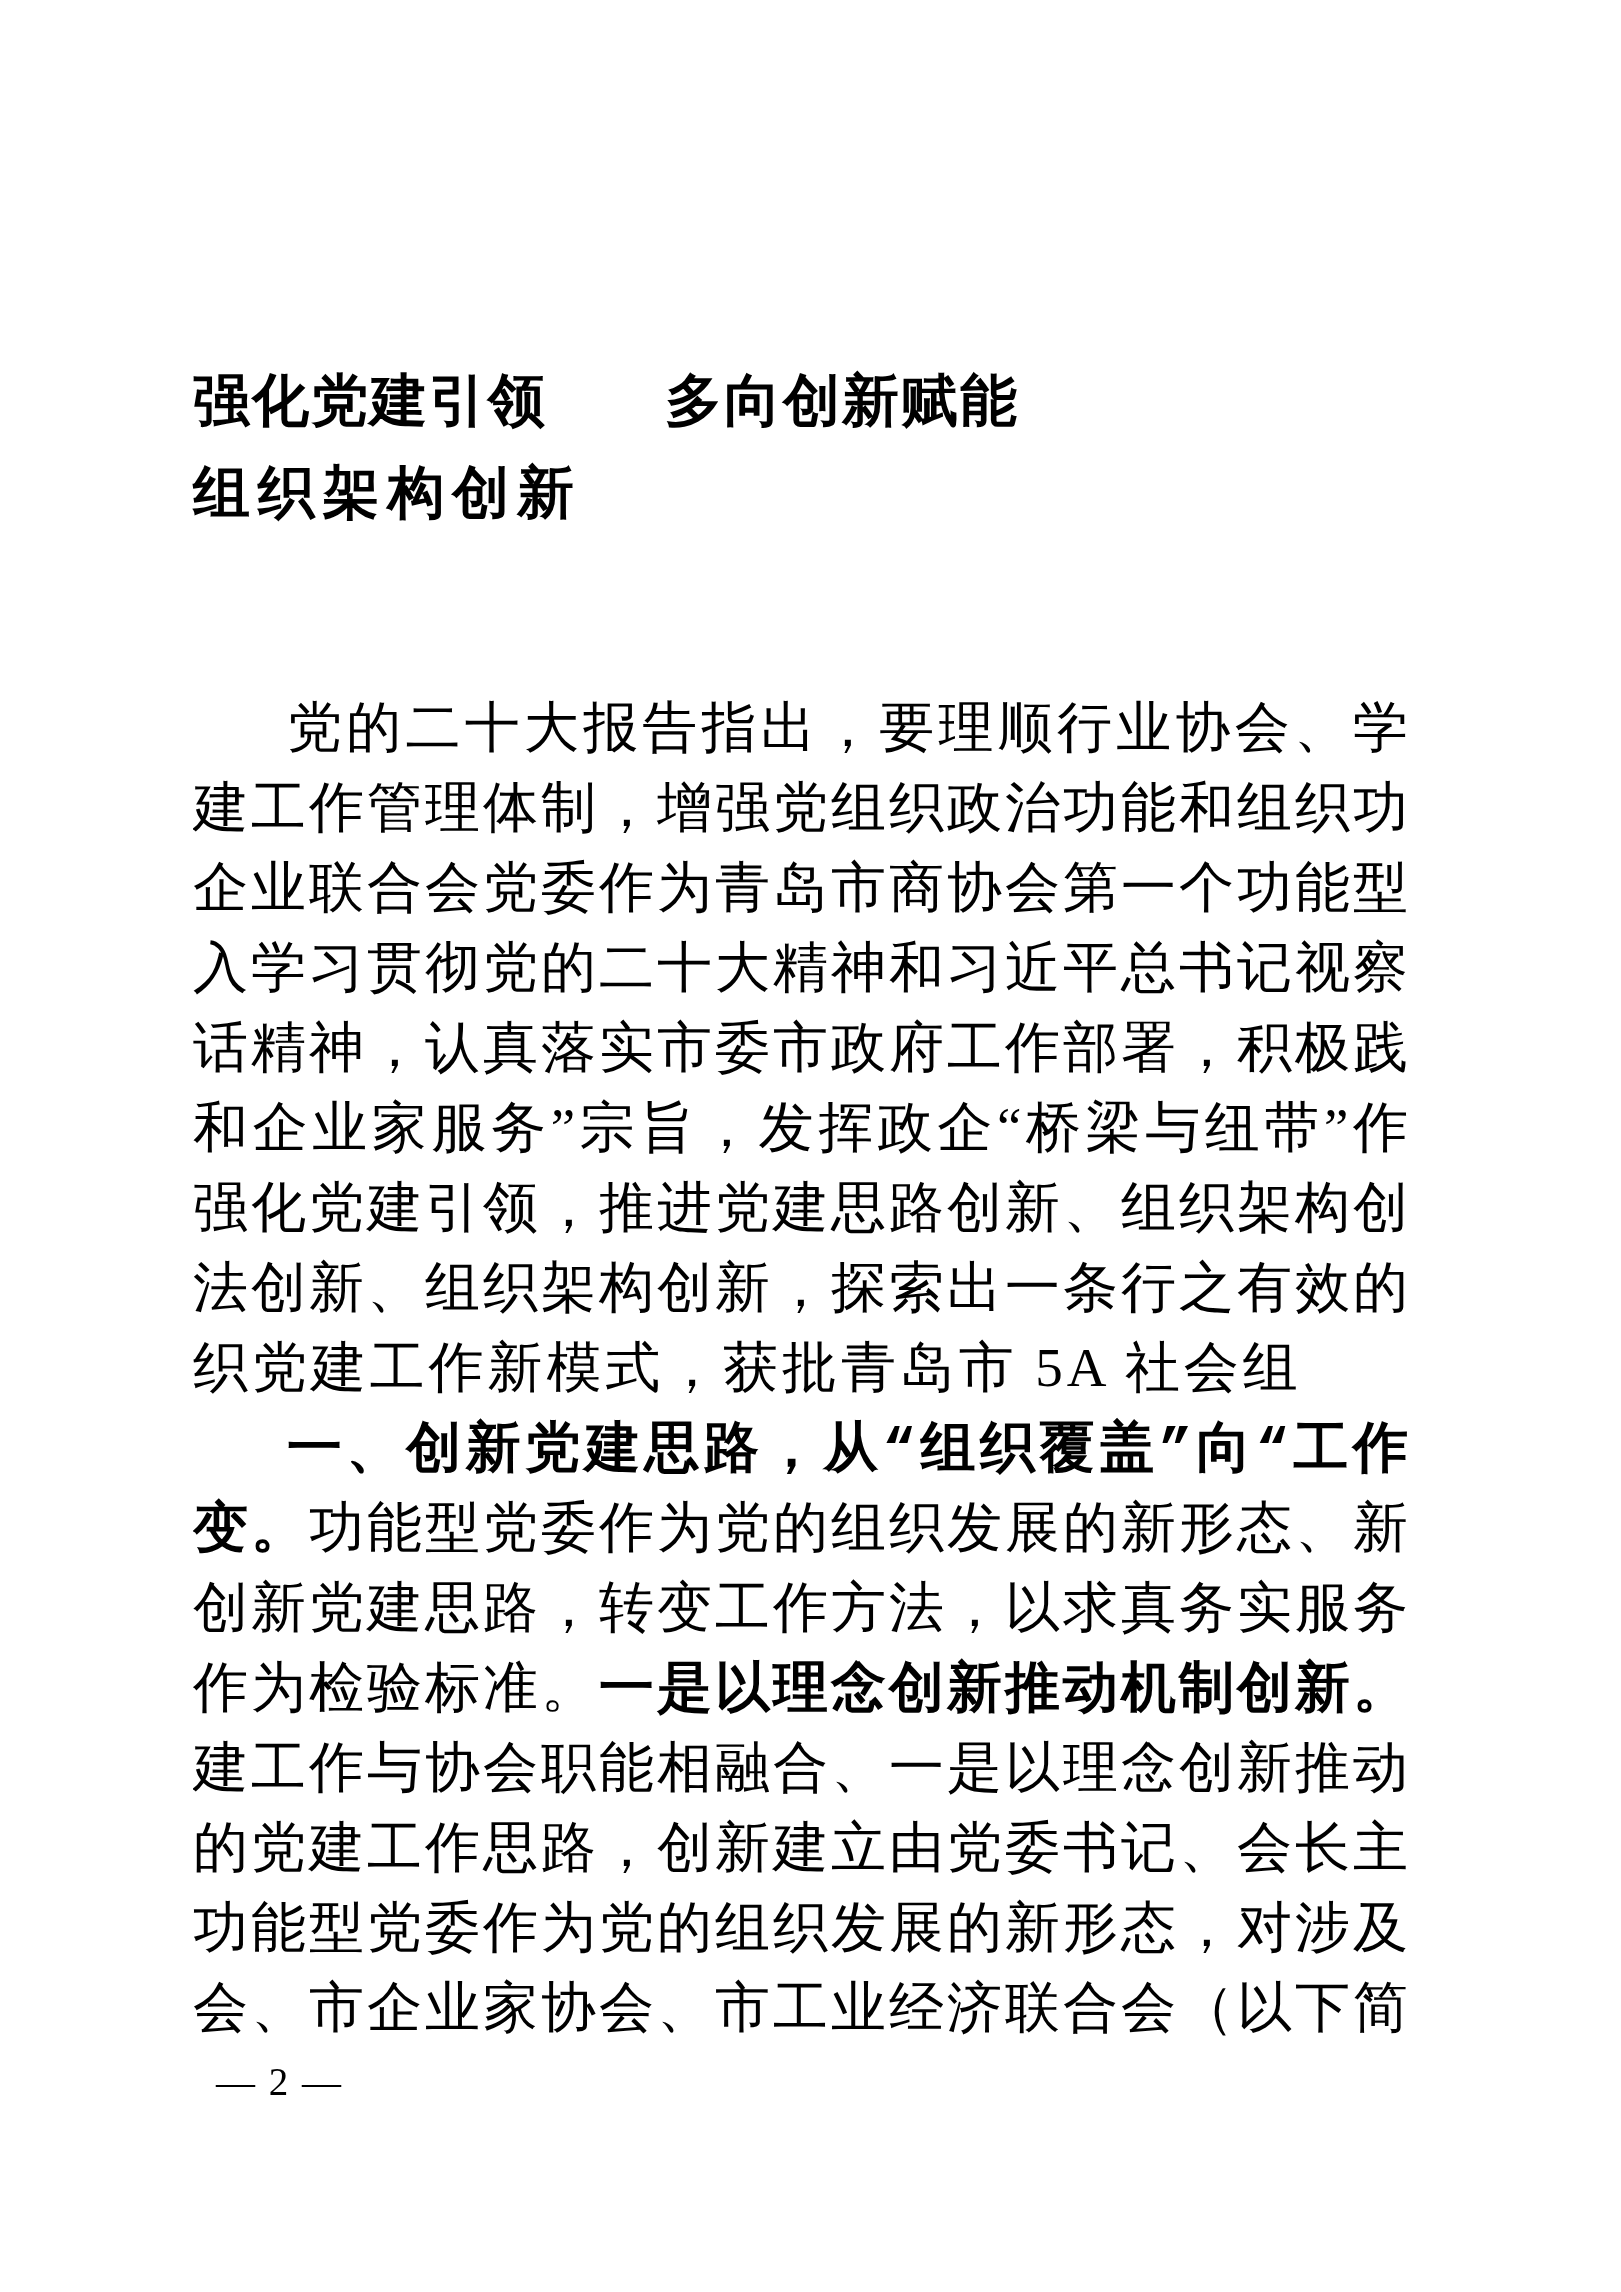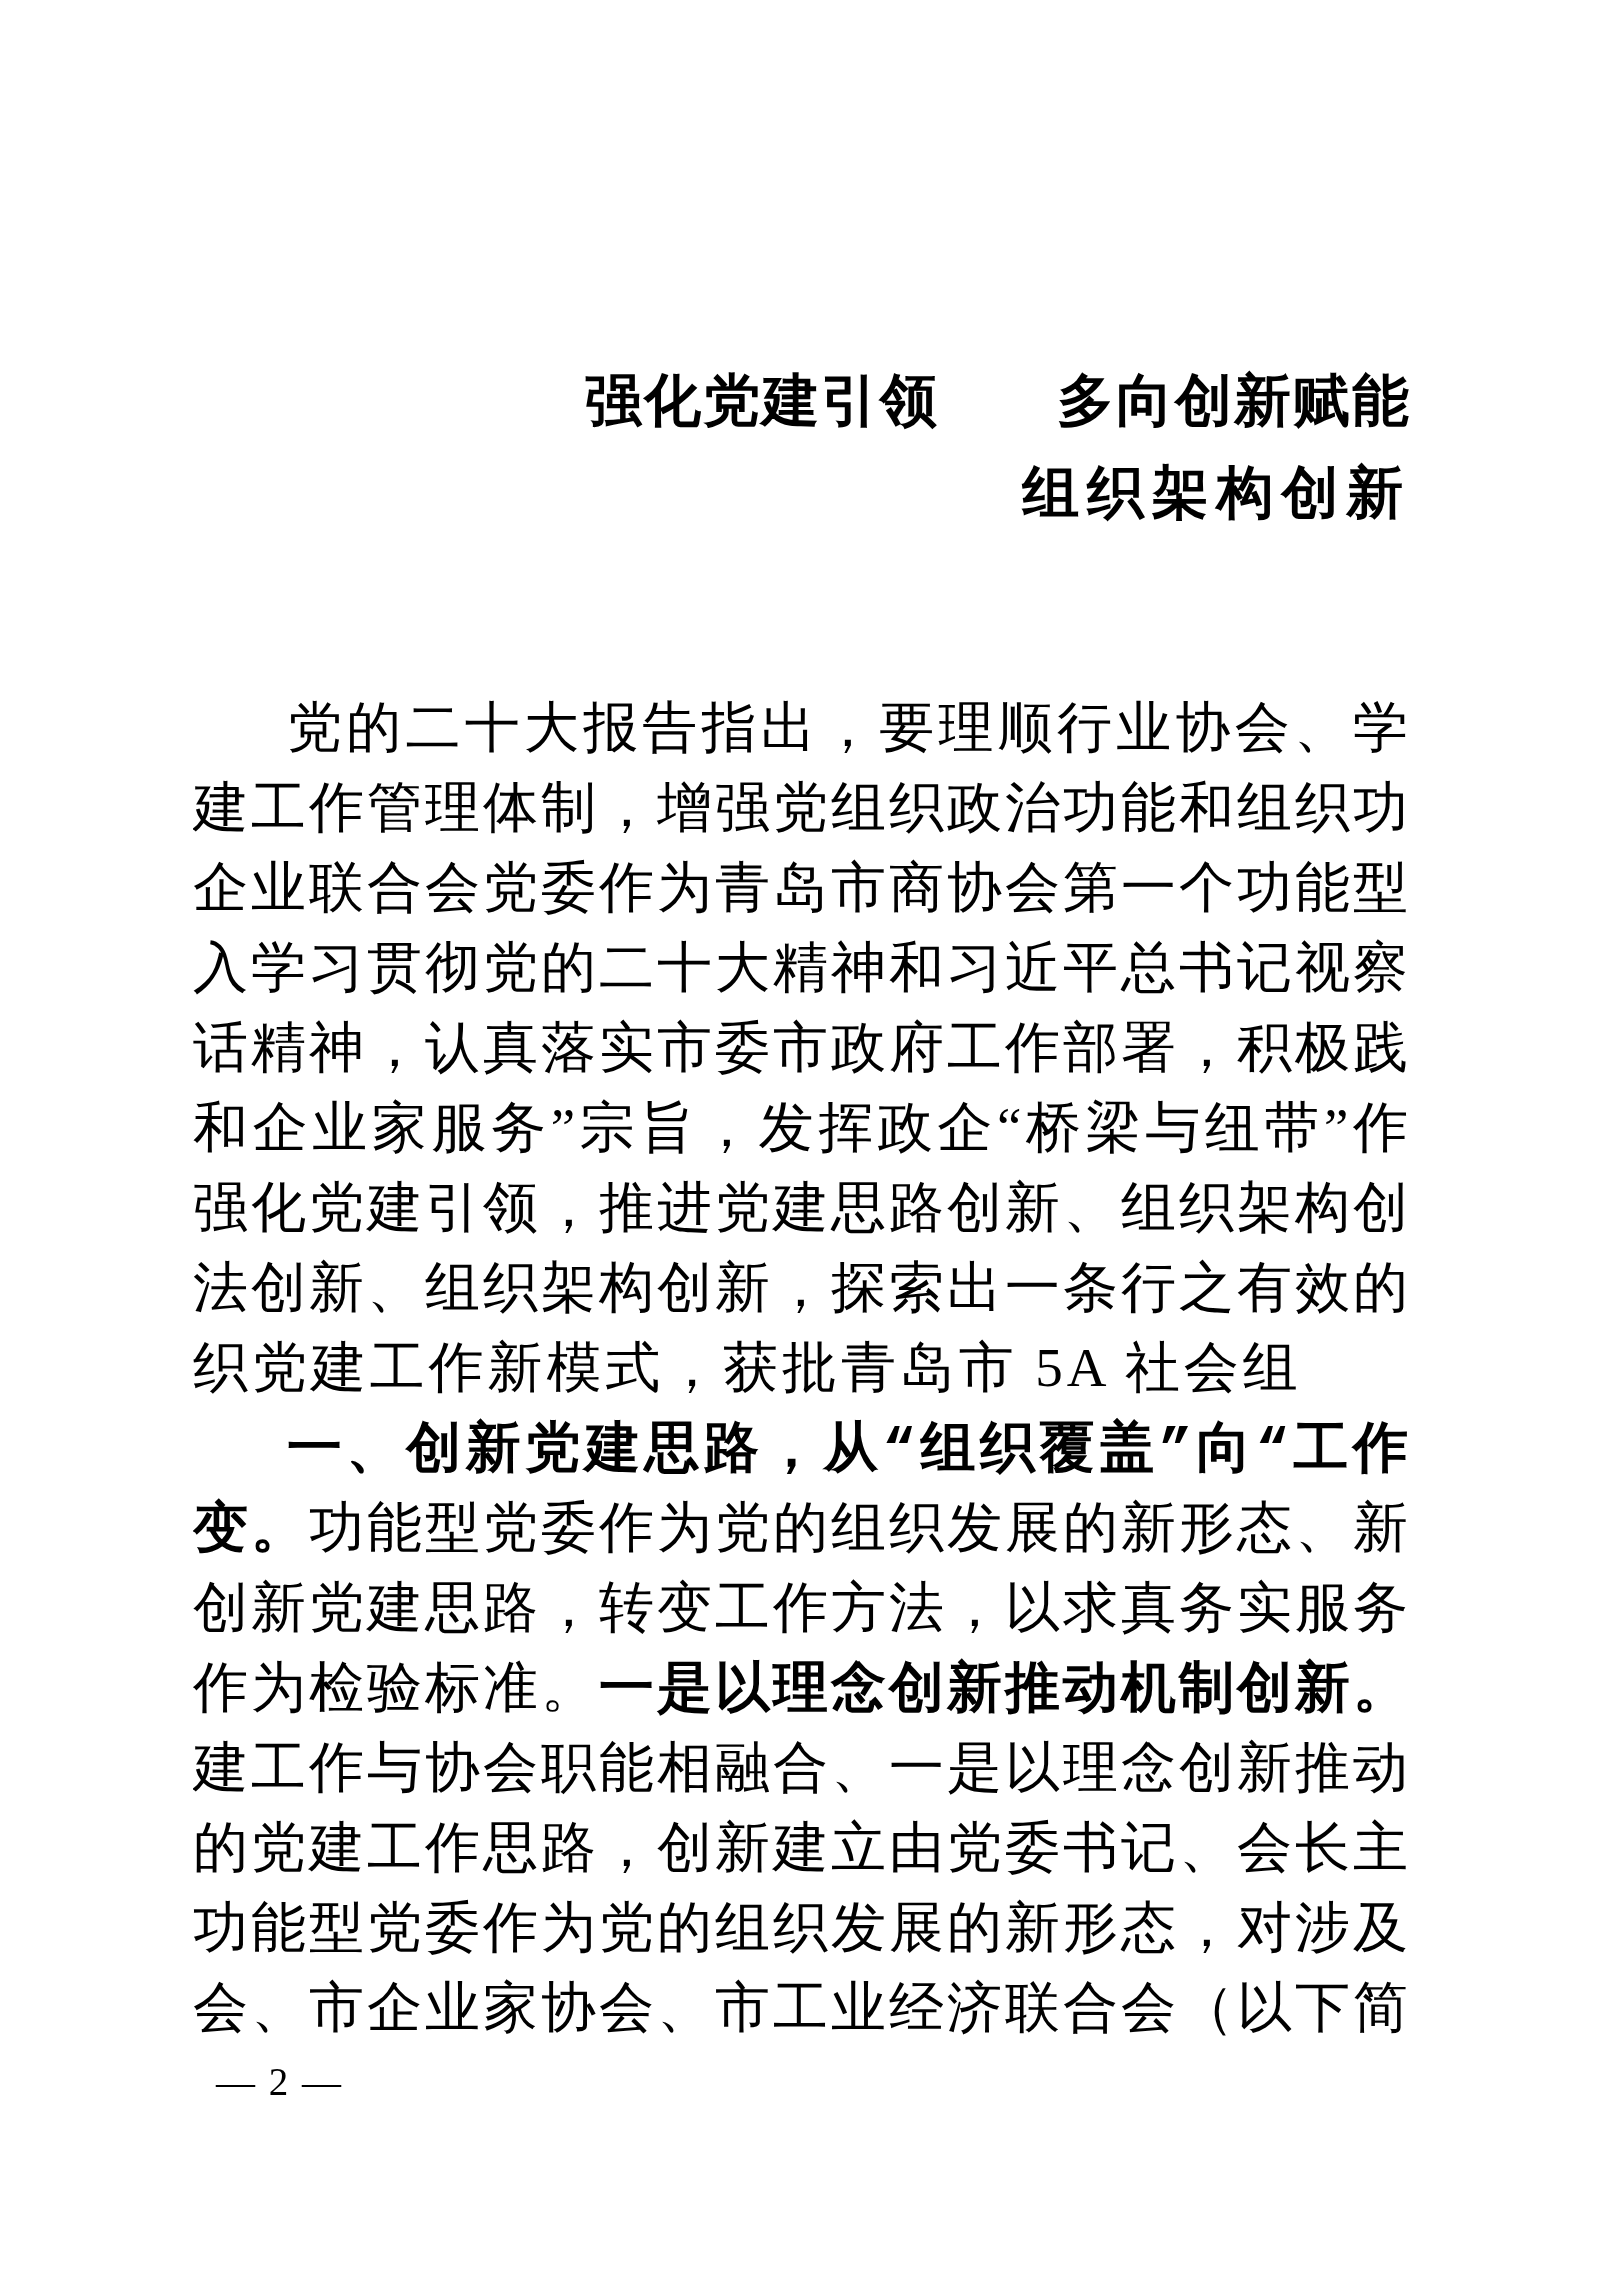--- a/index.html
+++ b/index.html
@@ -14,21 +14,21 @@
     background: #ffffff;
     color: #000000;
     overflow: hidden;
     font-family: "Liberation Serif", serif;
   }
   .title-block {
     position: absolute;
     top: 355px;
     left: 193px;
     width: 1218px;
-    text-align: right;
+    text-align: left;
     font-family: "Liberation Serif", serif;
     font-weight: bold;
     font-size: 57px;
     line-height: 92px;
     color: #000000;
   }
   .title-line-1 { letter-spacing: 2px; }
   .title-line-2 { letter-spacing: 7.8px; }
   .title-line-3 { letter-spacing: 7.8px; }
 

